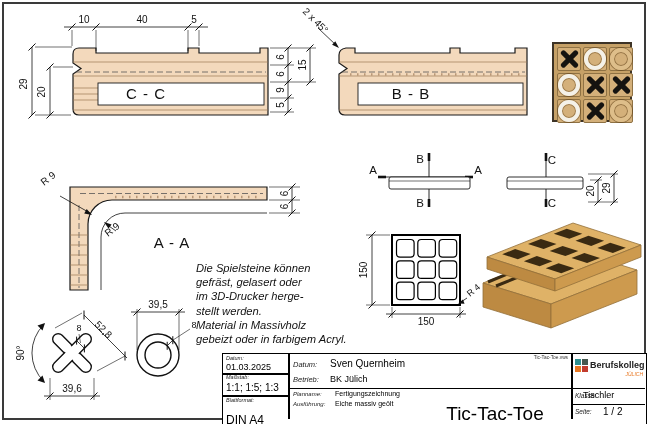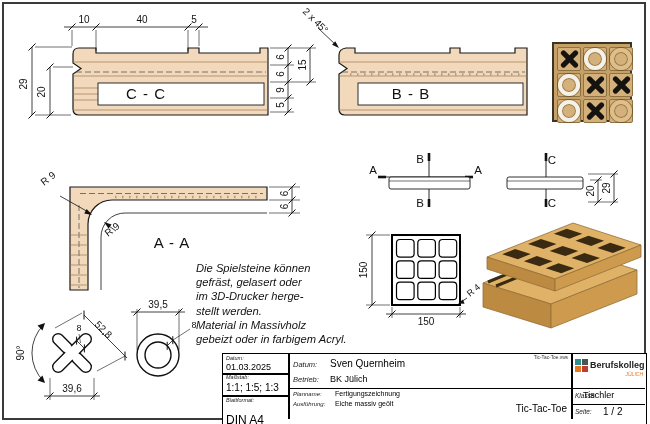--- a/index.html
+++ b/index.html
@@ -389,21 +389,21 @@
 
   <div class="tbl" style="left:70px;top:6px;font-size:7.5px;">Datum:</div>
   <div class="tbv" style="left:107px;top:4px;font-size:10px;">Sven Quernheim</div>
   <div class="tbl" style="left:70px;top:21px;font-size:7.5px;text-align:right;">Betrieb:</div>
   <div class="tbv" style="left:107px;top:20px;font-size:9px;">BK Jülich</div>
   <div class="tbl" style="left:70px;top:37px;font-size:6px;">Planname:</div>
   <div class="tbv" style="left:112px;top:36px;font-size:7px;">Fertigungszeichnung</div>
   <div class="tbl" style="left:70px;top:47px;font-size:6px;">Ausführung:</div>
   <div class="tbv" style="left:112px;top:46px;font-size:7px;">Eiche massiv geölt</div>
   <div class="tbv" style="left:260px;top:1px;width:85px;text-align:right;font-size:4.8px;color:#333;">Tic-Tac-Toe.vws</div>
-  <div class="tbv" style="left:200px;top:49px;width:144px;text-align:right;font-size:10px;">Tic-Tac-Toe</div>
+  <div class="tbv" style="left:200px;top:49px;width:144px;text-align:center;font-size:19px;">Tic-Tac-Toe</div>
 
   <div id="logo-icon">
     <div class="li1"></div>
       <div class="li2"></div>
       <div class="li3"></div>
       <div class="li4"></div>
   </div>
   <div class="tbv" style="left:367px;top:6px;font-size:9px;font-weight:bold;color:#222;">Berufskolleg</div>
   <div class="tbl" style="left:367px;top:17px;width:53px;text-align:right;font-size:5px;color:var(--logo-orange,#e87722);">JÜLICH</div>
   <div class="tbl" style="left:352px;top:38px;font-size:6.5px;">Klasse:</div>

